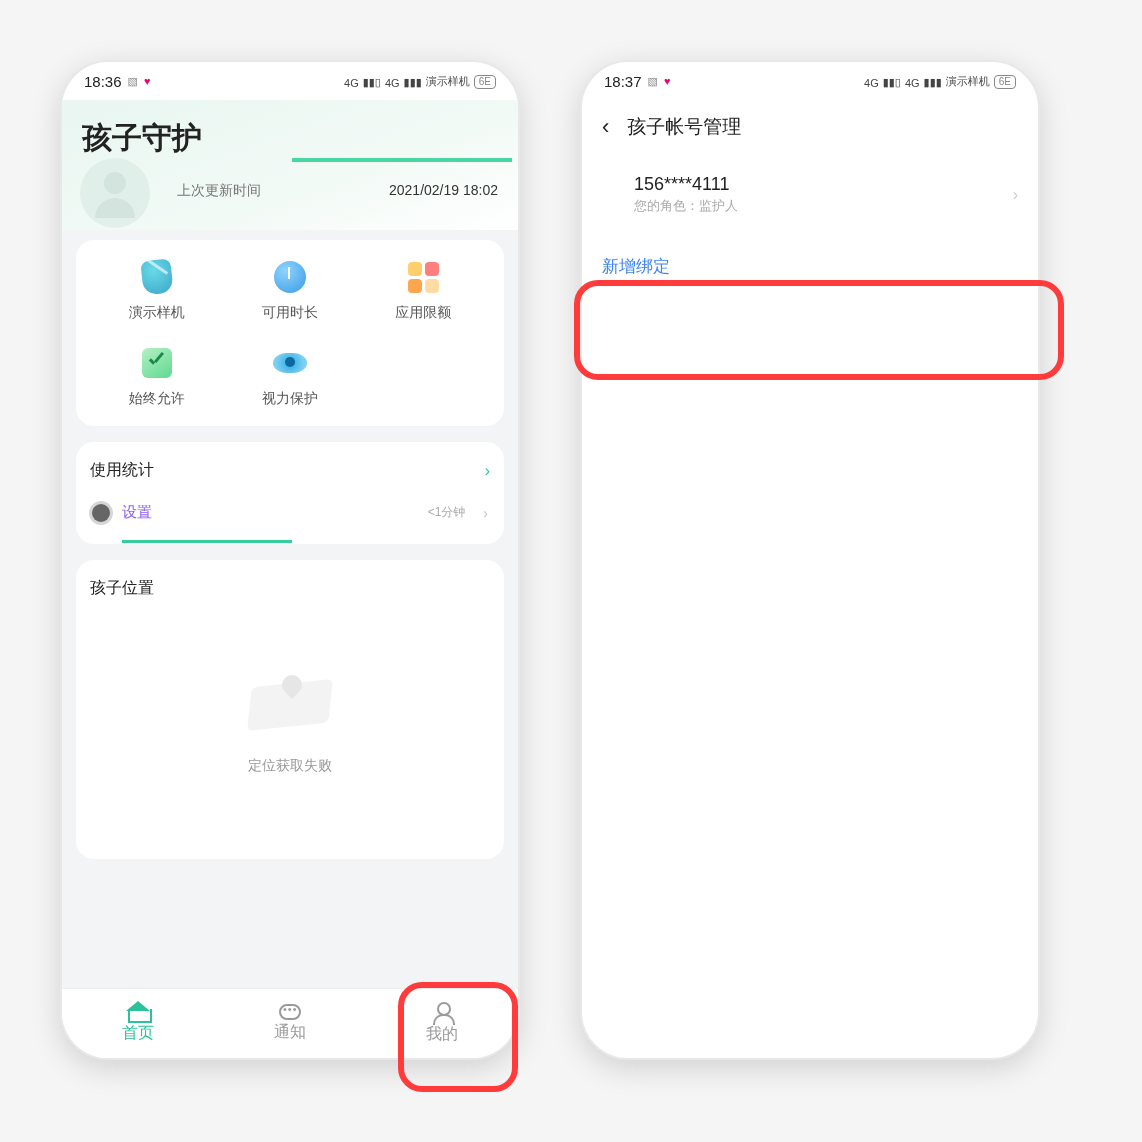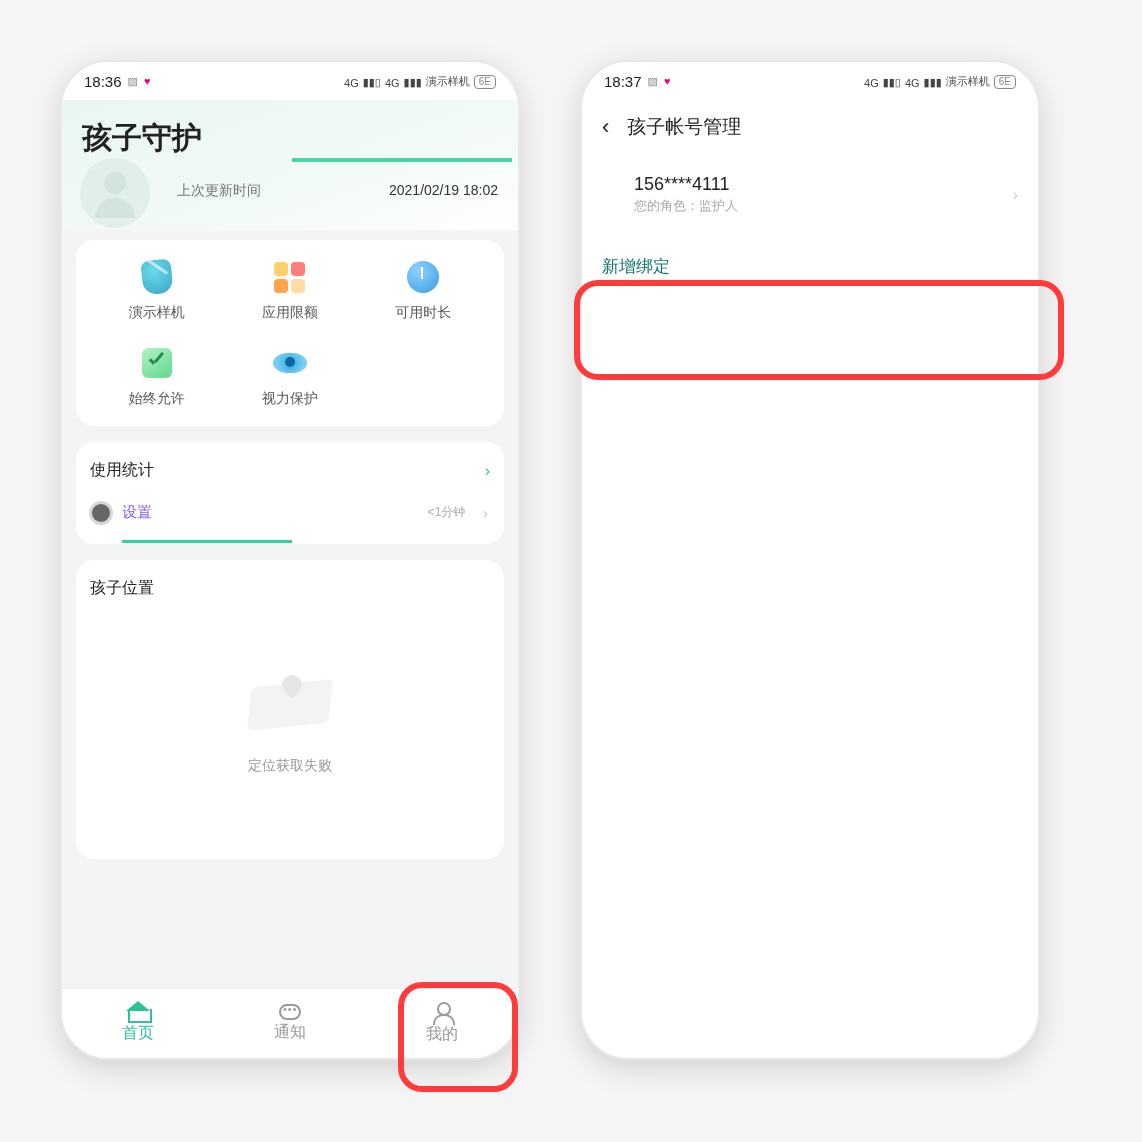--- a/index.html
+++ b/index.html
@@ -142,21 +142,21 @@
   }
   .back-chev { font-size:22px; color:#222; }
   .r-title { font-size:19px; font-weight:500; color:#222;}
   .account-row {
     padding:4px 20px 10px 20px; display:flex; justify-content:space-between; align-items:center;margin-left:32px;
   }
   .account-left .phone-num { font-size:18px; color:#222;}
   .account-left .role { font-size:13px; color:#aaa; margin-top:2px;}
   .r-chev { color:#ccc; font-size:16px;}
   .add-bind {
-    padding: 30px 20px; font-size:17px; color:#0f766e;
+    padding: 30px 20px; font-size:17px; color:#3b82f6;
   }
 
   
   .highlight {
     position:absolute; border:6px solid #ff3b3b; border-radius:24px;
     pointer-events:none;
   }
   .hl-nav { width:120px; height:110px; }
   .hl-add { width:490px; height:100px; }
 </style>
@@ -199,34 +199,34 @@
     <div class="card">
       <div class="feat-grid">
         <div class="feat">
           <div class="fi">
               <div class="fi-shield"></div>
             </div>
           <div class="lbl">演示样机</div>
         </div>
         <div class="feat">
           <div class="fi">
+              <div class="fi-clock"></div>
+            </div>
+          <div class="lbl">可用时长</div>
+        </div>
+        <div class="feat">
+          <div class="fi">
               <div class="fi-quota">
                 <span class="q1"></span>
                 <span class="q2"></span>
                 <span class="q3"></span>
                 <span class="q4"></span>
               </div>
             </div>
           <div class="lbl">应用限额</div>
-        </div>
-        <div class="feat">
-          <div class="fi">
-              <div class="fi-clock"></div>
-            </div>
-          <div class="lbl">可用时长</div>
         </div>
         <div class="feat">
           <div class="fi">
               <div class="fi-check"></div>
             </div>
           <div class="lbl">始终允许</div>
         </div>
         <div class="feat">
           <div class="fi">
               <div class="fi-eye"></div>

